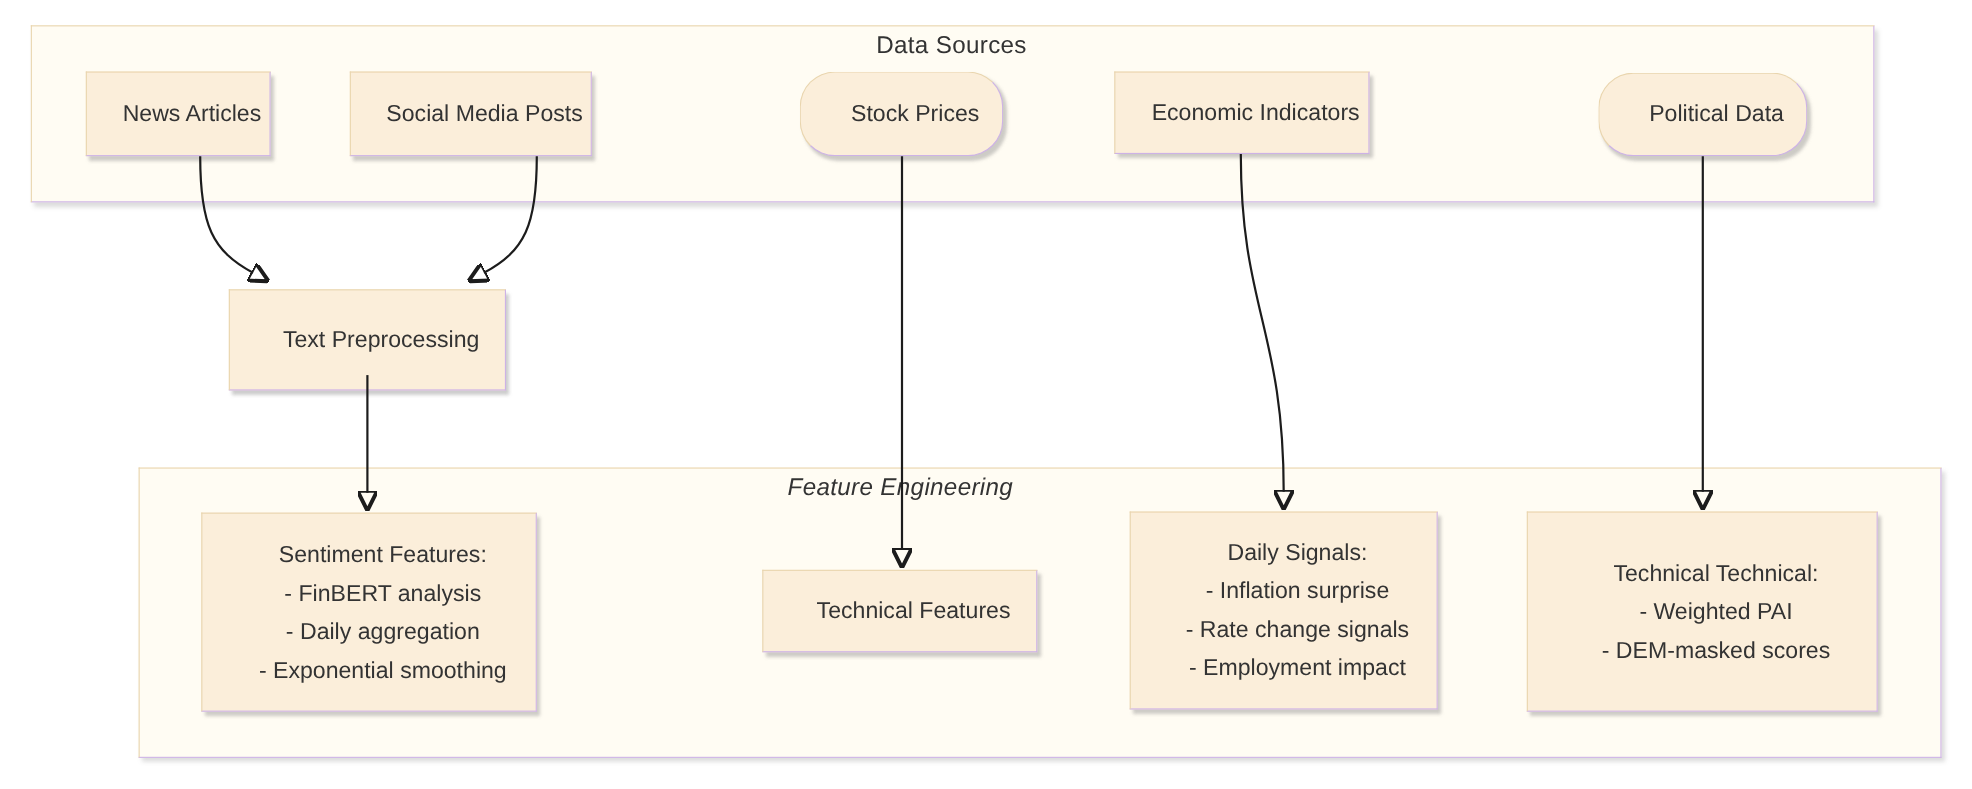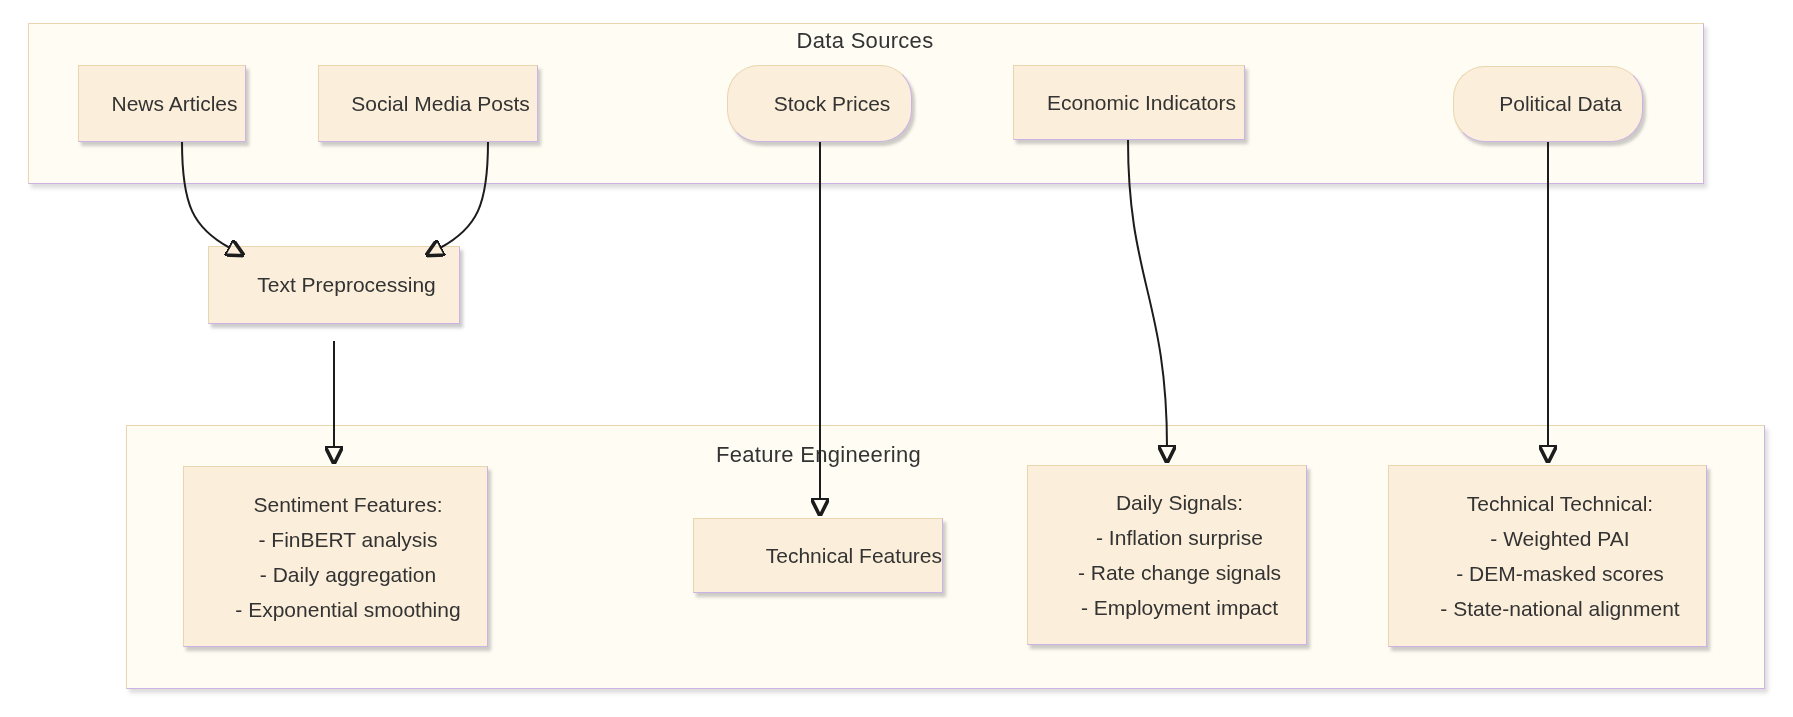--- a/index.html
+++ b/index.html
@@ -58,21 +58,21 @@
 </style>
 </head>
 <body>
 
 <div id="canvas">
 
   <div class="container-box" style="left:28px;top:23px;width:1674px;height:159px;"></div>
   <div class="section-title" style="left:28px;top:28px;width:1674px;">Data Sources</div>
 
   <div class="container-box" style="left:126px;top:425px;width:1637px;height:262px;"></div>
-  <div class="section-title" style="left:126px;top:442px;width:1385px;">Feature Engineering</div>
+  <div class="section-title" style="left:126px;top:430px;width:1385px;font-style:italic;">Feature Engineering</div>
 
   <div class="node" style="left:78px;top:65px;width:168px;height:77px;">
     <span class="node-line">News Articles</span>
   </div>
 
   <div class="node" style="left:318px;top:65px;width:220px;height:77px;">
     <span class="node-line">Social Media Posts</span>
   </div>
 
   <div class="node" style="left:727px;top:65px;width:185px;height:77px;border-radius:32px;">
@@ -80,47 +80,46 @@
   </div>
 
   <div class="node" style="left:1013px;top:65px;width:232px;height:75px;">
     <span class="node-line">Economic Indicators</span>
   </div>
 
   <div class="node" style="left:1453px;top:66px;width:190px;height:76px;border-radius:32px;">
     <span class="node-line">Political Data</span>
   </div>
 
-  <div class="node" style="left:208px;top:246px;width:252px;height:78px;">
+  <div class="node" style="left:208px;top:263px;width:252px;height:92px;">
     <span class="node-line">Text Preprocessing</span>
   </div>
 
   <div class="node multi" style="left:183px;top:466px;width:305px;height:181px;">
     <span class="node-line">Sentiment Features:</span>
     <span class="node-line">- FinBERT analysis</span>
     <span class="node-line">- Daily aggregation</span>
     <span class="node-line">- Exponential smoothing</span>
   </div>
 
-  <div class="node" style="left:693px;top:518px;width:250px;height:75px;justify-content:flex-end;">
+  <div class="node" style="left:693px;top:518px;width:250px;height:75px;">
     <span class="node-line">Technical Features</span>
   </div>
 
   <div class="node multi" style="left:1027px;top:465px;width:280px;height:180px;">
     <span class="node-line">Daily Signals:</span>
     <span class="node-line">- Inflation surprise</span>
     <span class="node-line">- Rate change signals</span>
     <span class="node-line">- Employment impact</span>
   </div>
 
   <div class="node multi" style="left:1388px;top:465px;width:319px;height:182px;">
     <span class="node-line">Technical Technical:</span>
     <span class="node-line">- Weighted PAI</span>
     <span class="node-line">- DEM-masked scores</span>
-    <span class="node-line">- State-national alignment</span>
   </div>
 
   <svg id="edges-layer" viewBox="0 0 1793 717" xmlns="http://www.w3.org/2000/svg">
     <defs>
       <marker id="arrowhead" viewBox="0 0 10 10" refX="1" refY="5" markerWidth="9" markerHeight="9" markerUnits="strokeWidth" orient="auto">
         <path d="M0,0 L10,5 L0,10 z" fill="#1c1c1c" stroke="none"></path>
       </marker>
     </defs>
     <path d="M182,142 C182,205 193,228 230,248" marker-end="url(#arrowhead)"></path>
     <path d="M488,142 C488,205 477,228 440,248" marker-end="url(#arrowhead)"></path>

